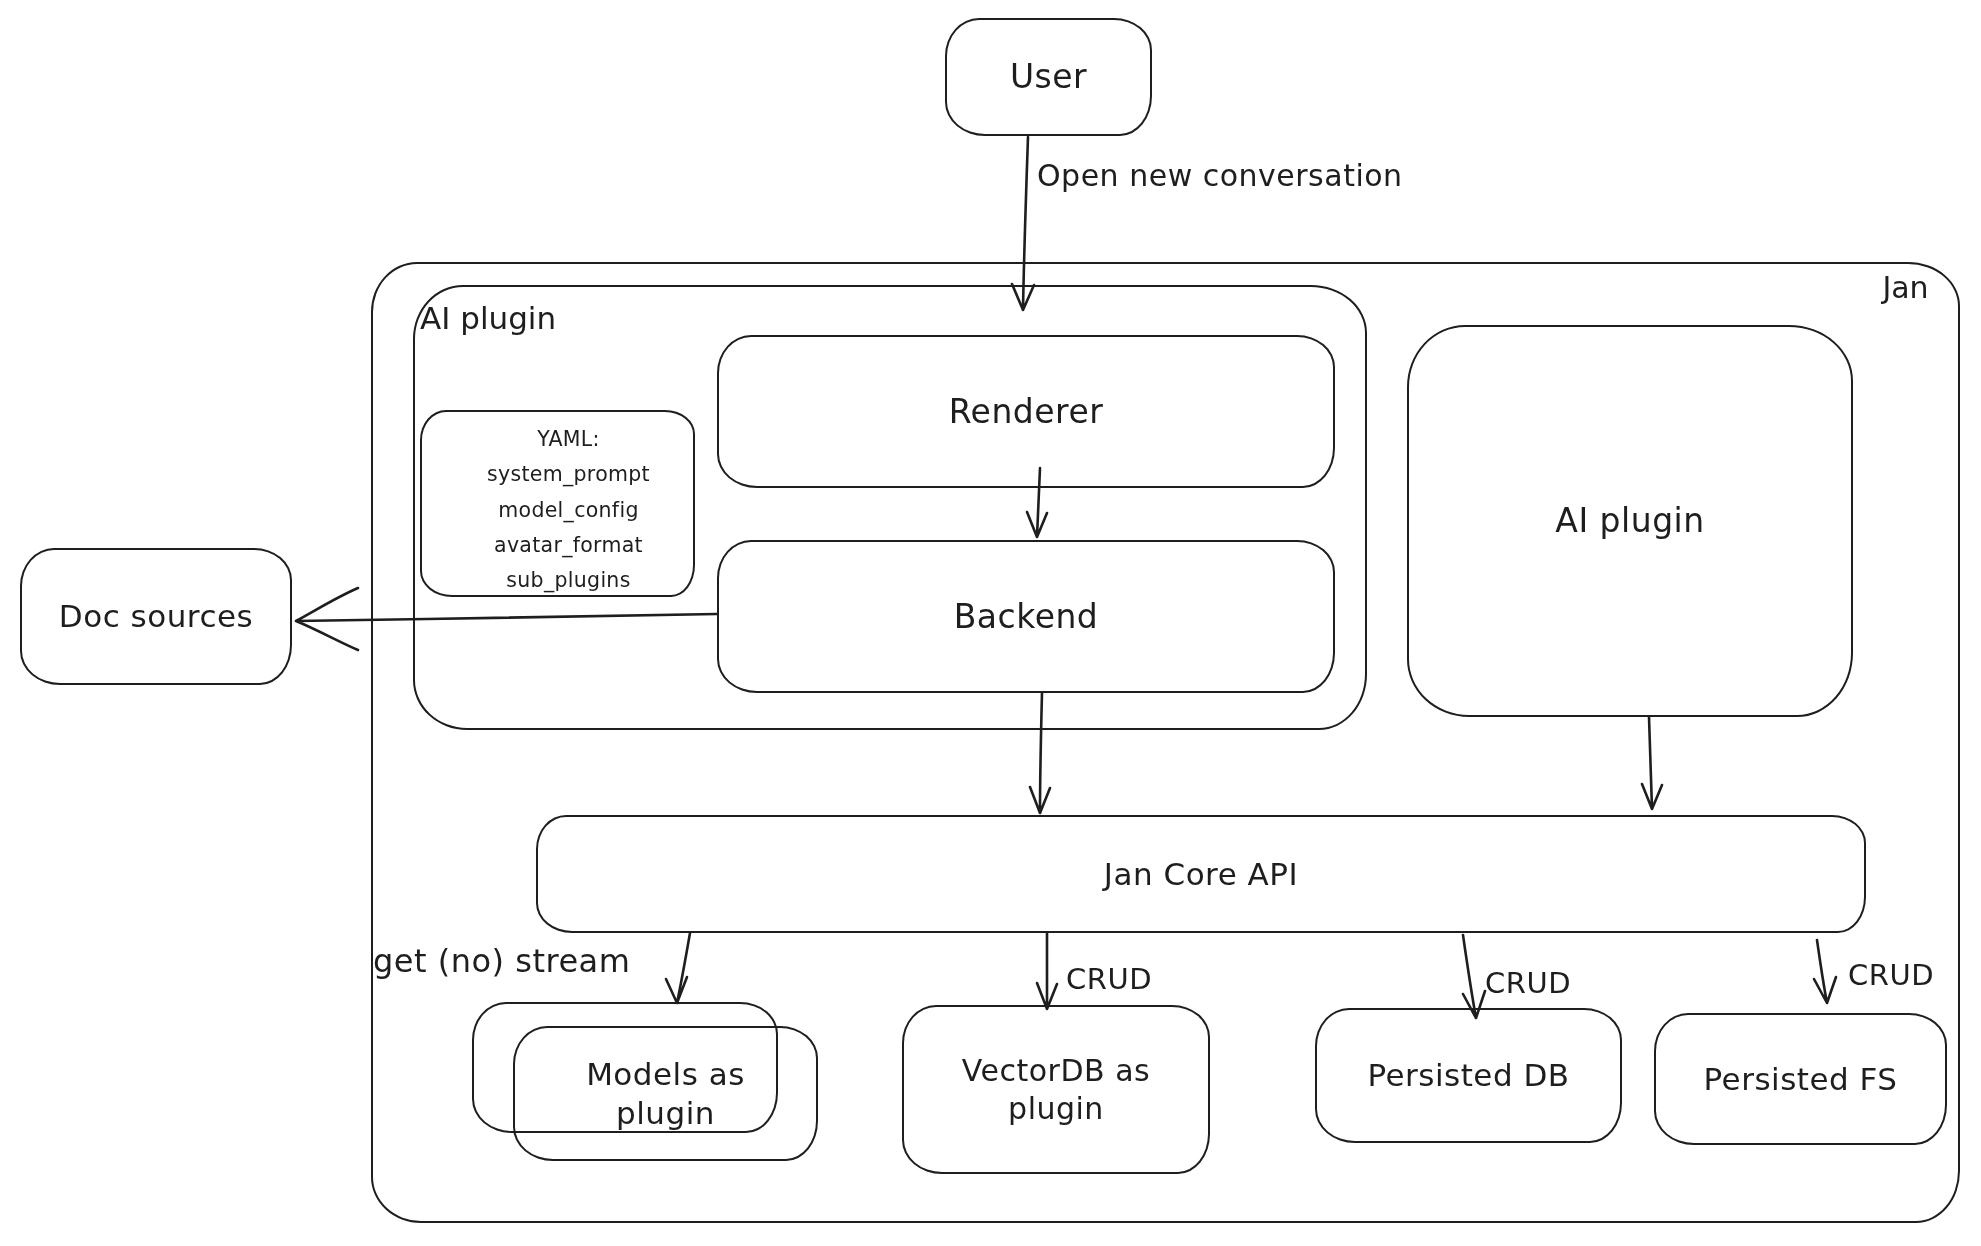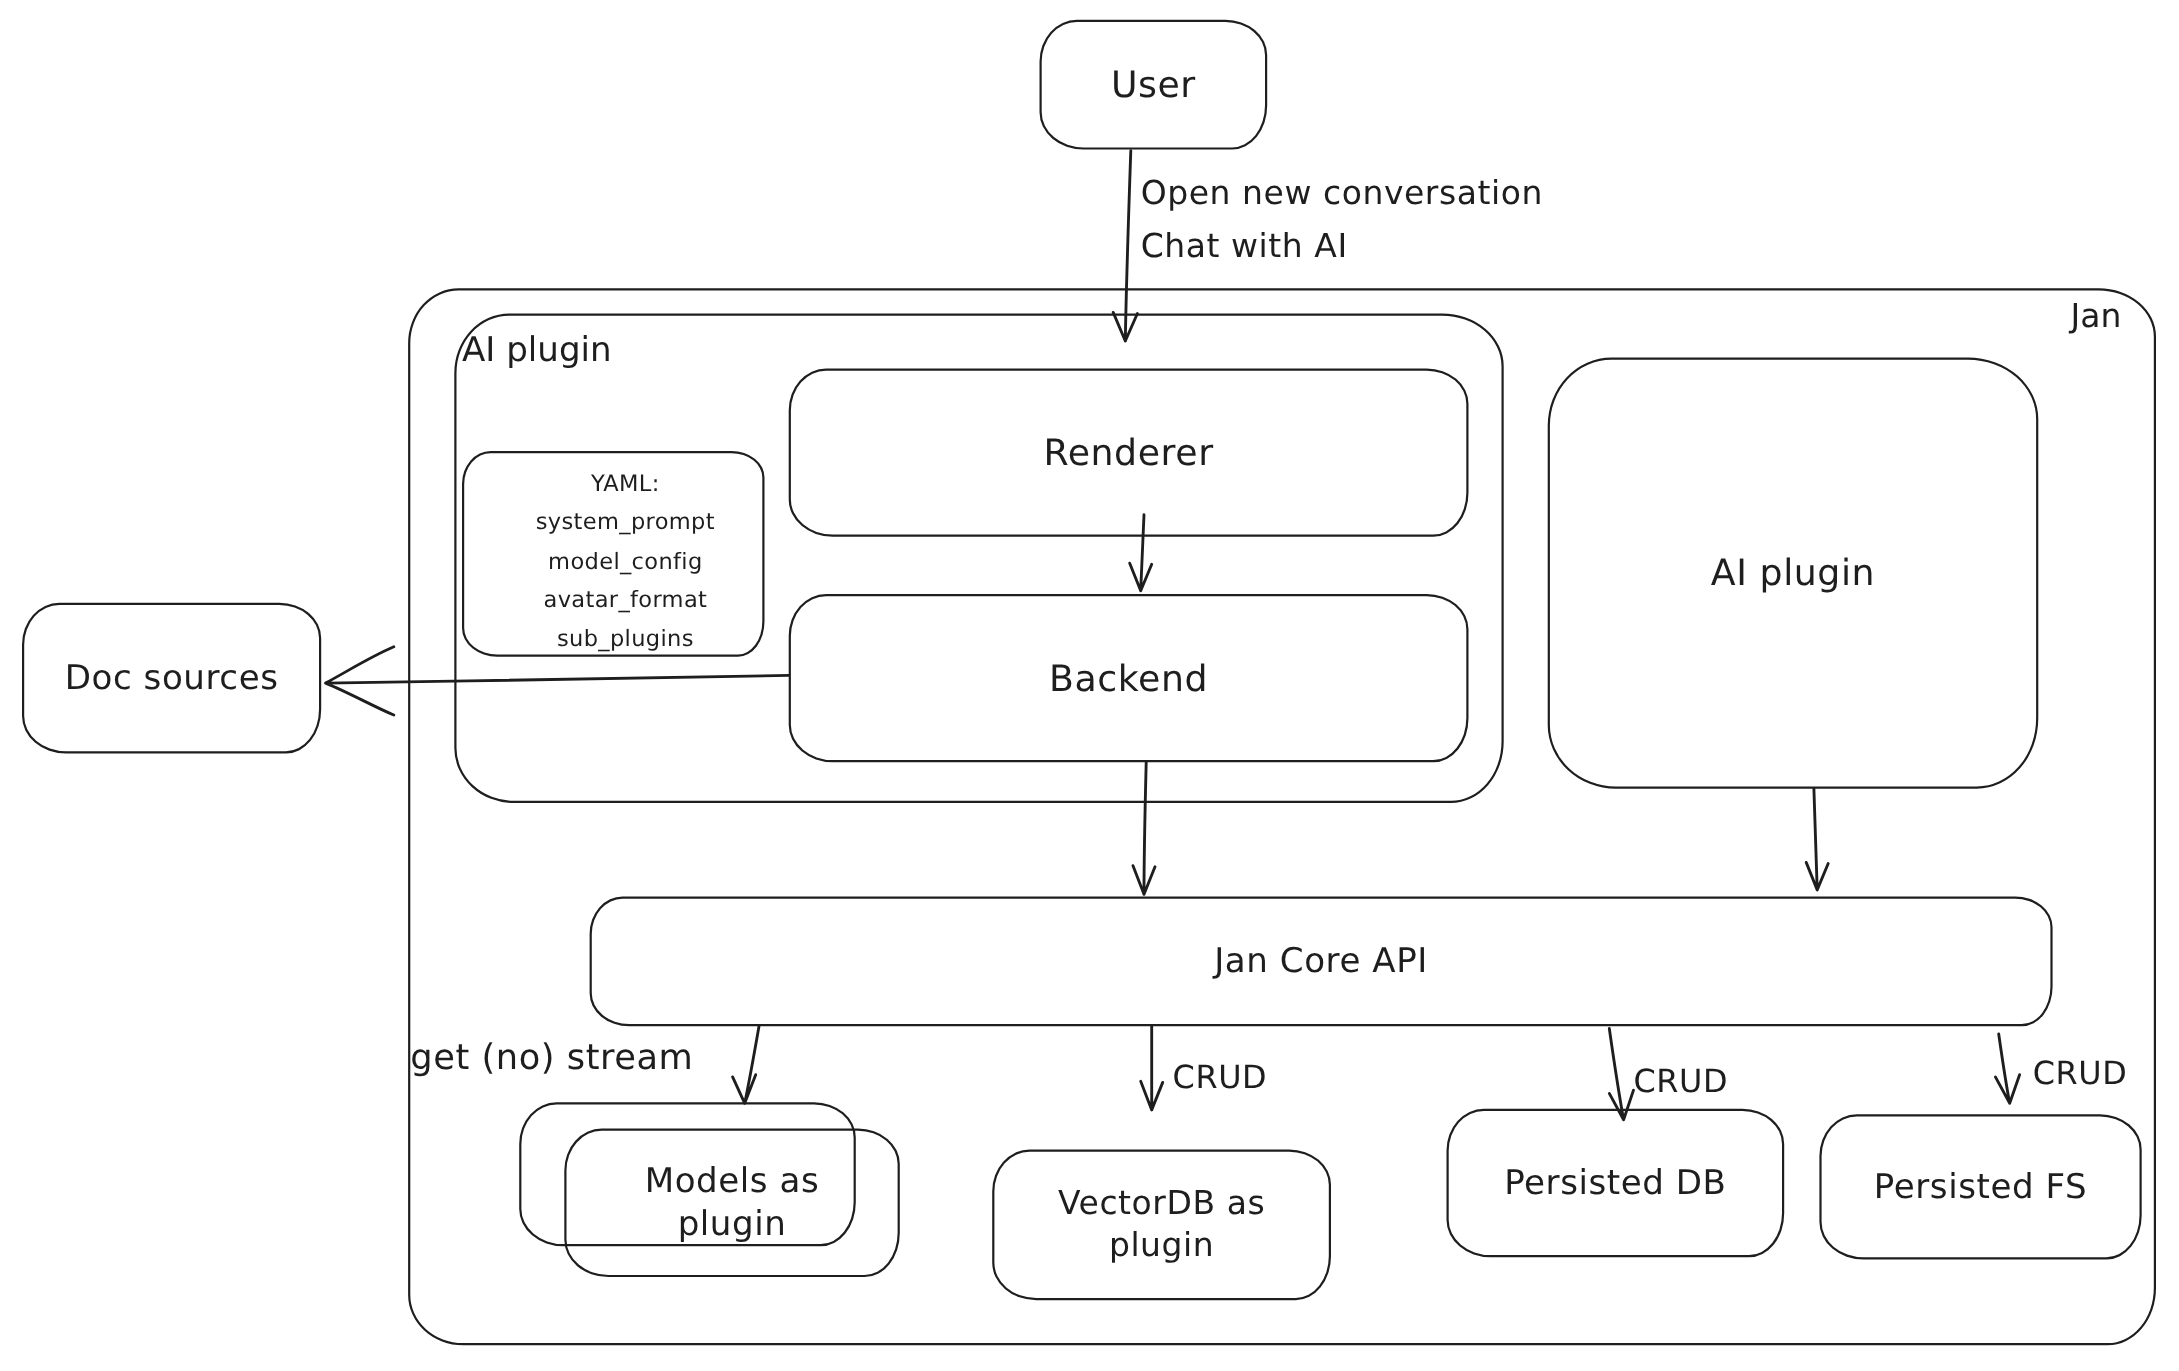--- a/index.html
+++ b/index.html
@@ -26,21 +26,21 @@
   .yaml-note      { left:420px;  top:410px;  width:275px; height:187px; border-radius:26px 30px 24px 32px / 30px 24px 32px 26px;
                     display:block; padding:10px 0 0 22px; }
   .yaml-note div  { font-size:20.5px; line-height:1.72; letter-spacing:0.3px; }
   .backend-box    { left:717px;  top:540px;  width:618px; height:153px; }
   .doc-box        { left:20px;   top:548px;  width:272px; height:137px; }
   .aiR            { left:1407px; top:325px;  width:446px; height:392px; border-radius:58px 64px 56px 62px / 62px 56px 64px 58px; }
   .jca-box        { left:536px;  top:815px;  width:1330px; height:118px; border-radius:30px 34px 28px 36px / 34px 28px 36px 30px; }
   .modelsA        { left:472px;  top:1002px; width:306px; height:131px; }
   .modelsB        { left:513px;  top:1026px; width:305px; height:135px; }
   .modelsB .lbl   { max-width:210px; white-space:normal; }
-  .vectordb-box   { left:902px;  top:1005px; width:308px; height:137px;margin-top:40px; }
+  .vectordb-box   { left:902px;  top:1005px; width:308px; height:169px; }
   .vectordb-box .lbl { max-width:235px; white-space:normal; font-size:30px; }
   .pdb-box        { left:1315px; top:1008px; width:307px; height:135px; }
   .pfs-box        { left:1654px; top:1013px; width:293px; height:132px; }
 
   .convo-label       { left:1037px; top:152px; line-height:1.62; }
   .convo-label span  { display:block; }
   .get-stream-label  { left:373px;  top:942px; font-size:32px; }
   .crud-1            { left:1066px; top:962px; font-size:29px; }
   .crud-2            { left:1485px; top:966px; font-size:29px; }
   .crud-3            { left:1848px; top:958px; font-size:29px; }
@@ -112,20 +112,19 @@
   <div class="box pdb-box">
     <span class="lbl">Persisted DB</span>
   </div>
 
   <div class="box pfs-box">
     <span class="lbl">Persisted FS</span>
   </div>
 
   <div class="floating convo-label">
     <span>Open new conversation</span>
-    <span>Chat with AI</span>
   </div>
   <div class="floating get-stream-label">get (no) stream</div>
   <div class="floating crud-1">CRUD</div>
   <div class="floating crud-2">CRUD</div>
   <div class="floating crud-3">CRUD</div>
 
 </div>
 
 </body></html>

